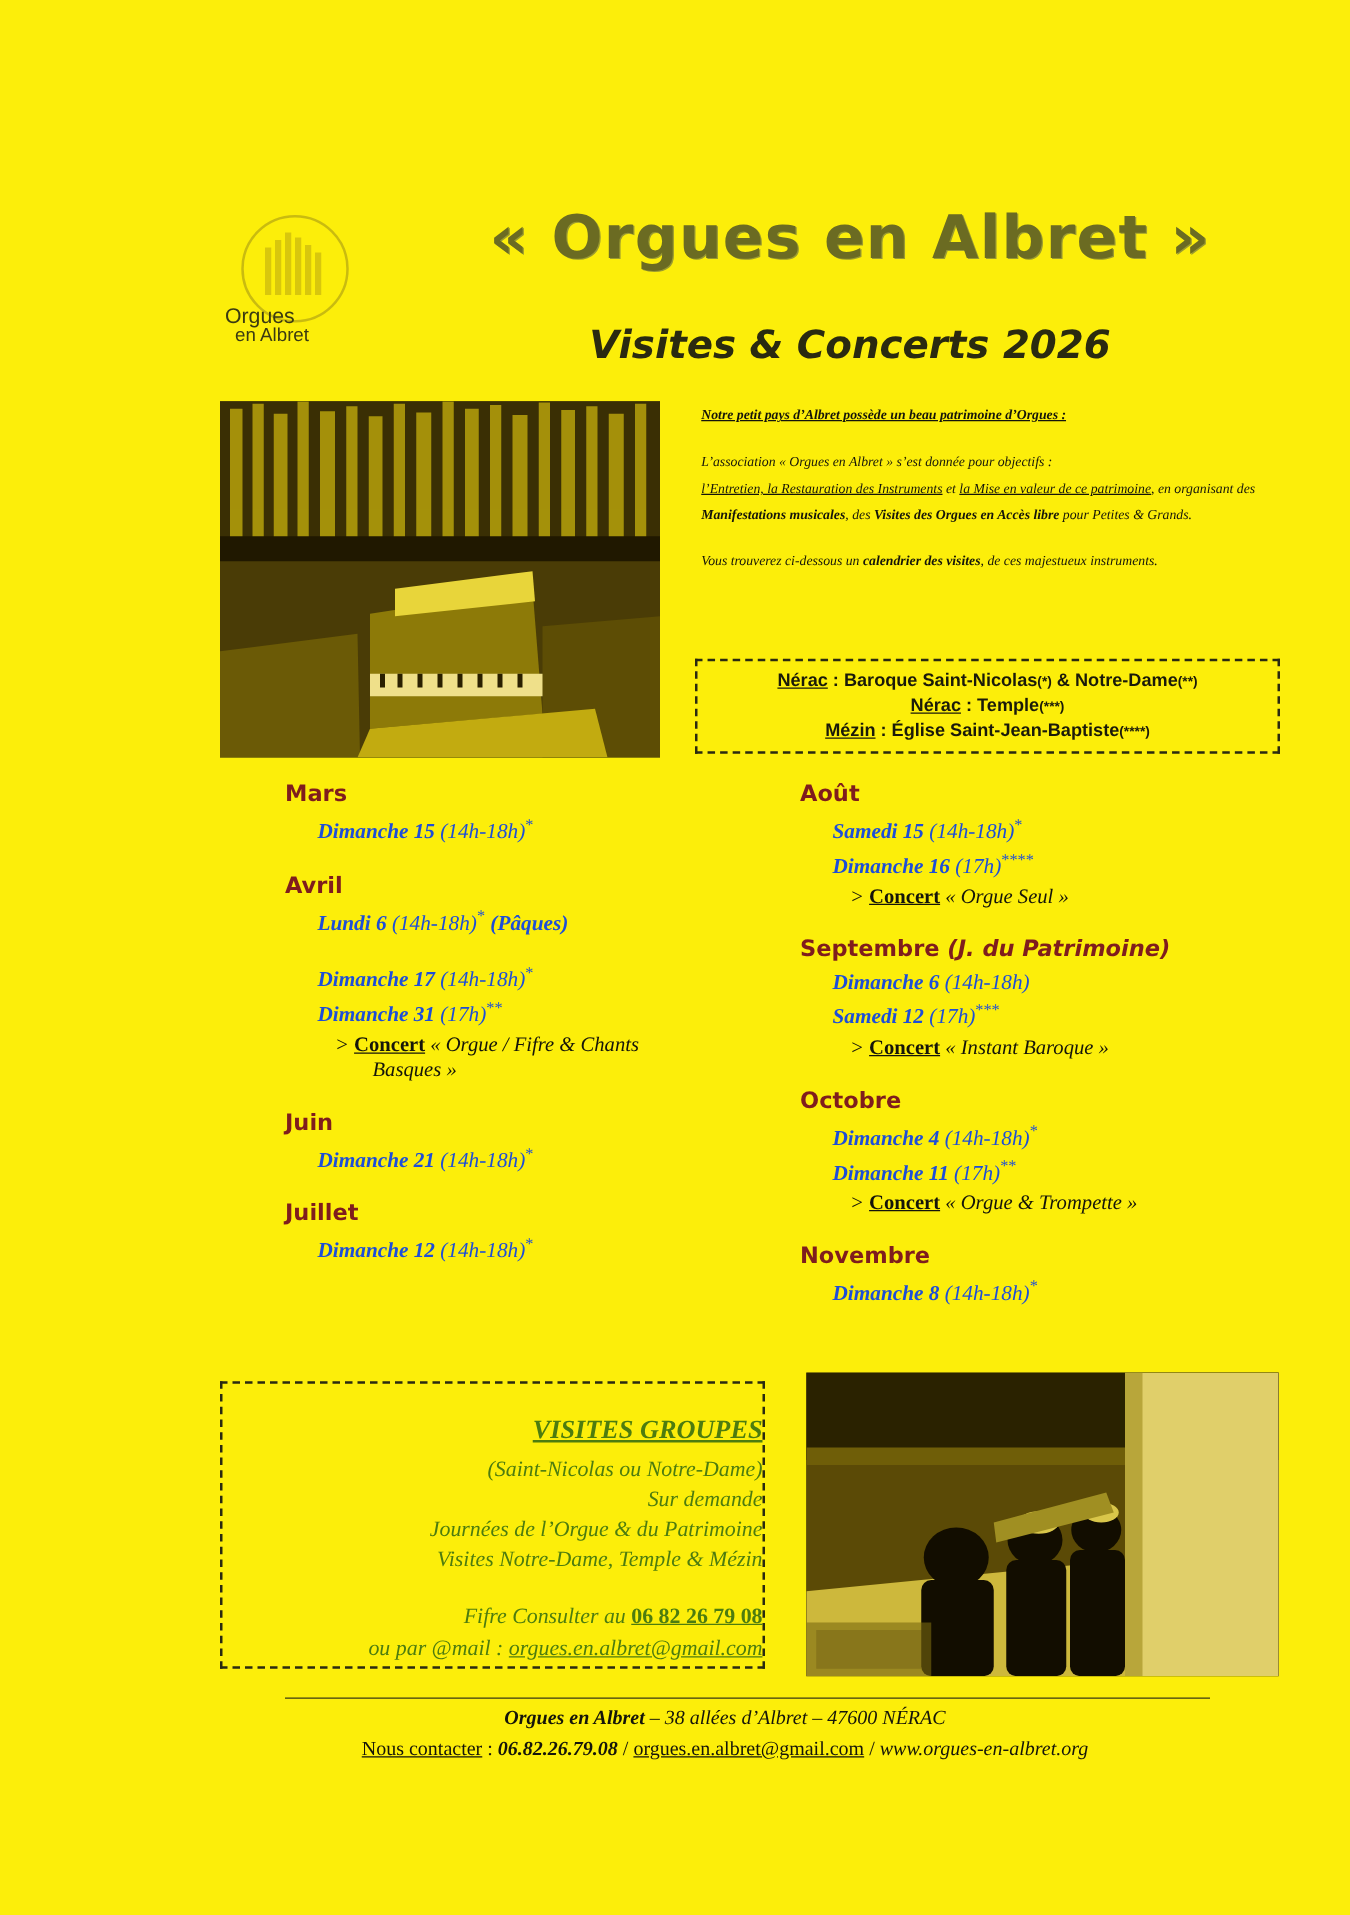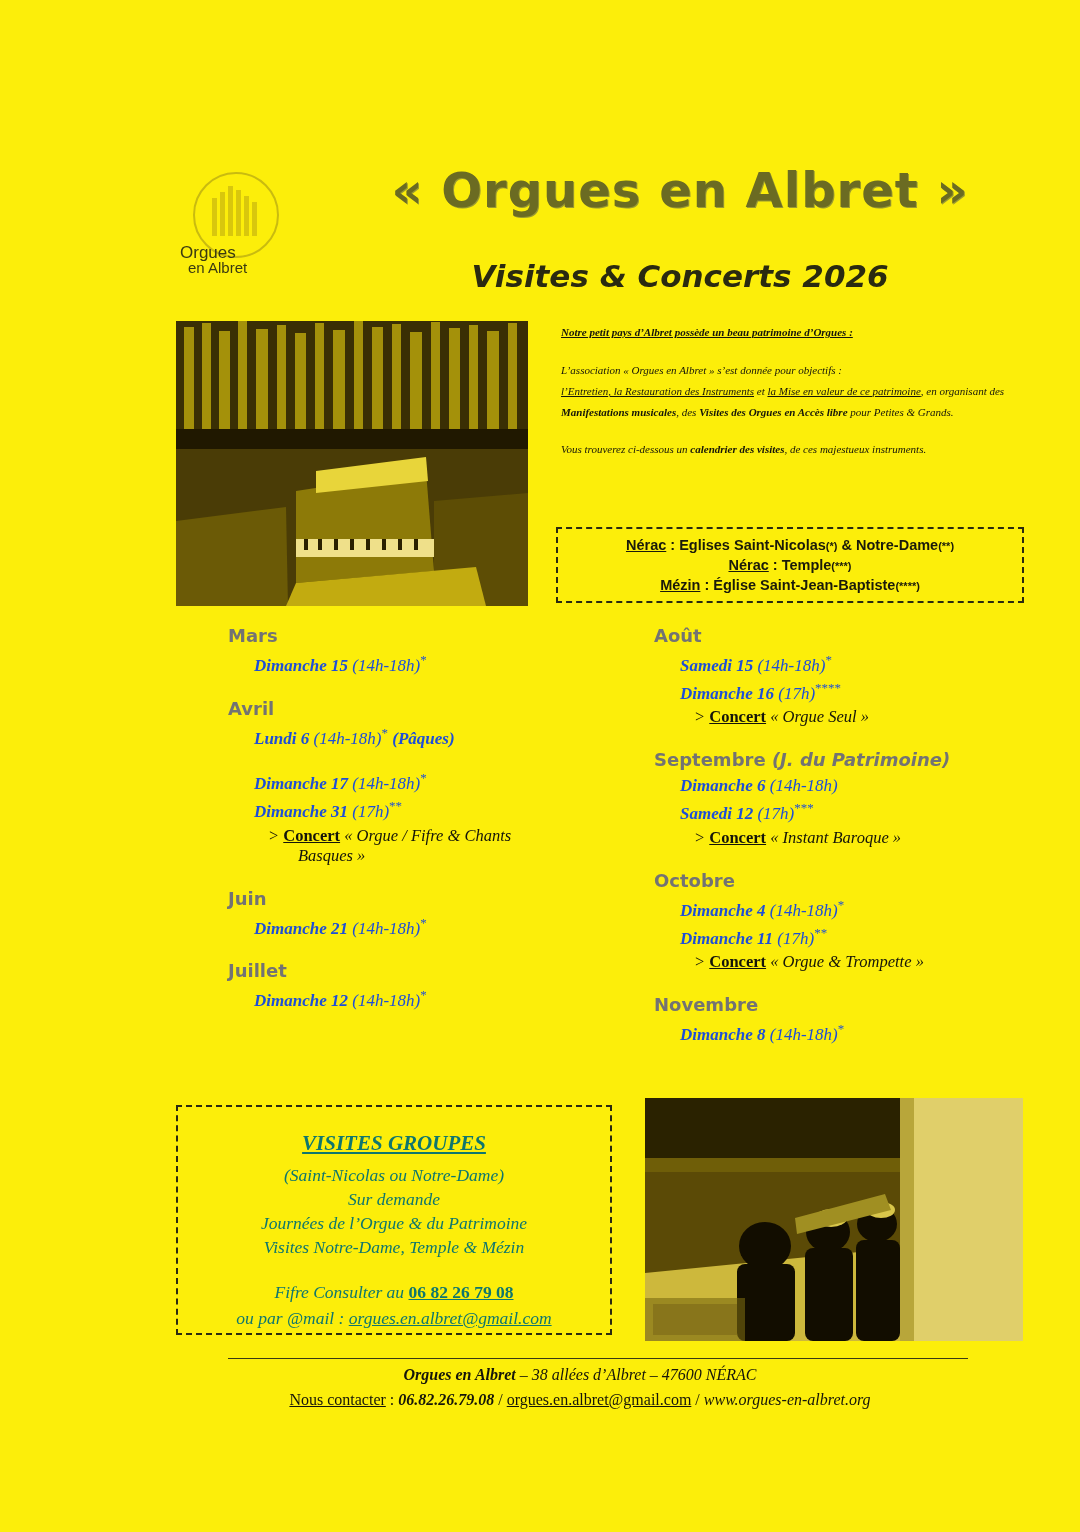--- a/index.html
+++ b/index.html
@@ -78,27 +78,27 @@
     line-height:19px;
     text-align:center;
     padding-top:7px;
     box-sizing:border-box;
   }
   .venues u{text-decoration:underline;}
   .venues .ast{font-size:11px;}
 
   
   .col-left{position:absolute;left:228px;top:625px;width:390px;}
-  .col-right{position:absolute;left:654px;top:625px;width:400px;}
+  .col-right{position:absolute;left:640px;top:625px;width:400px;}
 
   .month{
     font-family:"DejaVu Sans", sans-serif;
     font-weight:bold;
     font-size:18px;
-    color:#737373;
+    color:#7f1d1d;
     margin:0 0 6px 0;
   }
   .month .sub{
     font-style:italic;
   }
   .entry{
     font-family:"Liberation Serif", serif;
     font-size:17px;
     margin:0 0 4px 26px;
     color:#1d4ed8;
@@ -116,23 +116,23 @@
   }
   .concert b{font-weight:bold;text-decoration:underline;font-style:normal;}
   .concert .cont{display:block;margin-left:30px;}
   .mblock{margin-bottom:22px;}
 
   
   .groups{
     position:absolute;left:176px;top:1105px;width:436px;height:230px;
     border:2px dashed #2a2a10;
     box-sizing:border-box;
-    text-align:center;
-    font-family:"Liberation Serif", serif;
-    color:#0f766e;
+    text-align:right;
+    font-family:"Liberation Serif", serif;
+    color:#4d7c0f;
     padding-top:24px;
   }
   .groups .g-title{
     font-weight:bold;font-style:italic;font-size:21px;
     text-decoration:underline;margin-bottom:7px;
   }
   .groups .g-line{font-style:italic;font-size:17.5px;line-height:24px;}
   .groups .g-contact{margin-top:20px;font-style:italic;font-size:17.5px;line-height:26px;}
   .groups .g-contact b{font-weight:bold;text-decoration:underline;font-style:normal;}
   .groups .g-mail{text-decoration:underline;}
@@ -232,21 +232,21 @@
       <span>L’association « Orgues en Albret » s’est donnée pour objectifs :</span><br>
       <u>l’Entretien, la Restauration des Instruments</u><span> et </span><u>la Mise en valeur de ce patrimoine</u><span>, en organisant des </span><b>Manifestations musicales</b><span>, des </span><b>Visites des Orgues en Accès libre</b><span> pour Petites &amp; Grands.</span>
     </p>
     <p>
       <span>Vous trouverez ci-dessous un </span><b>calendrier des visites</b><span>, de ces majestueux instruments.</span>
     </p>
   </div>
 
   <div class="venues">
     <div>
-      <u>Nérac</u><span> : Eglises Saint-Nicolas</span><span class="ast">(*)</span><span> &amp; Notre-Dame</span><span class="ast">(**)</span>
+      <u>Nérac</u><span> : Baroque Saint-Nicolas</span><span class="ast">(*)</span><span> &amp; Notre-Dame</span><span class="ast">(**)</span>
     </div>
     <div>
       <u>Nérac</u><span> : Temple</span><span class="ast">(***)</span>
     </div>
     <div>
       <u>Mézin</u><span> : Église Saint-Jean-Baptiste</span><span class="ast">(****)</span>
     </div>
   </div>
 
   <div class="col-left" id="col-left">

